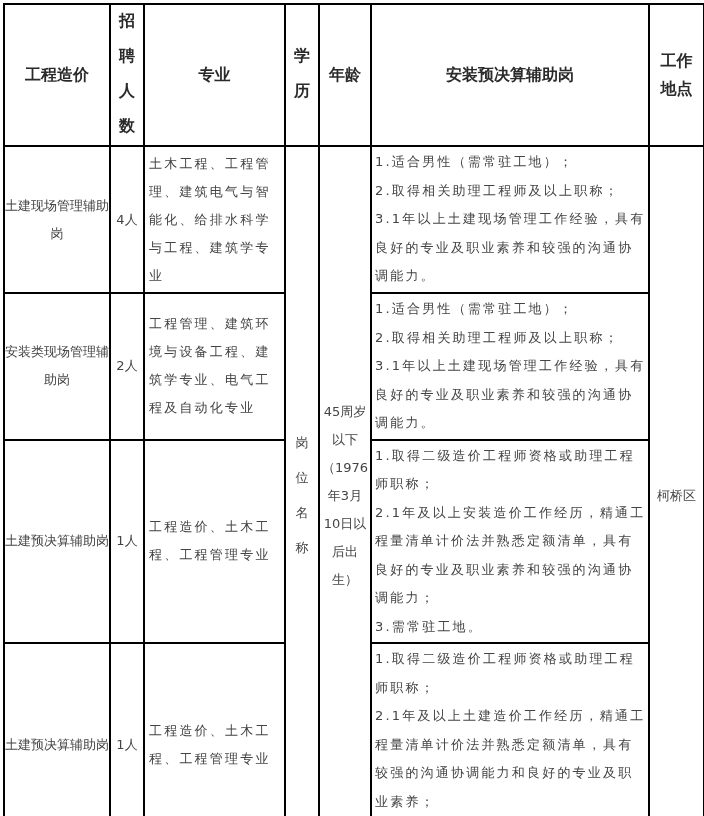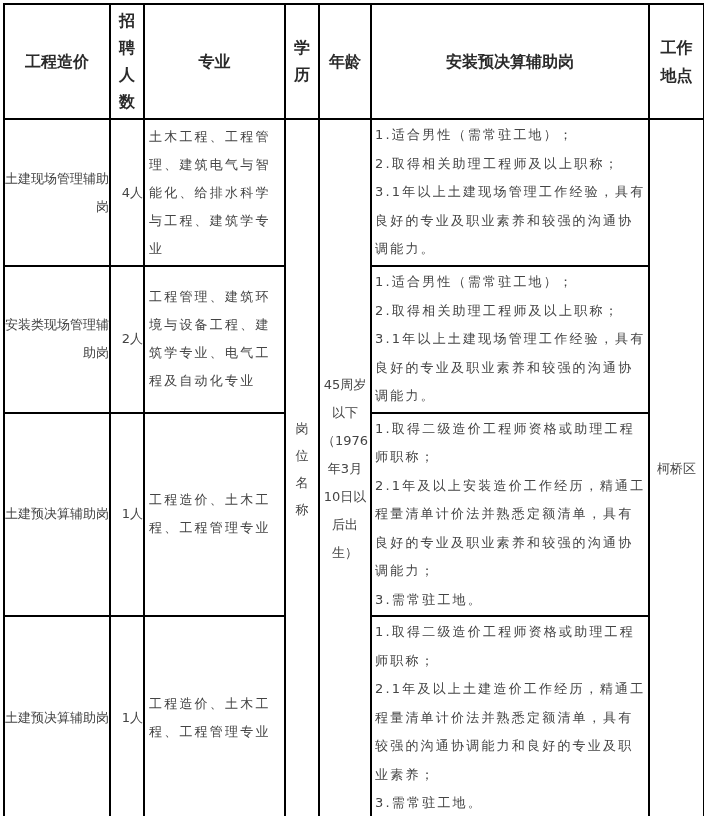--- a/index.html
+++ b/index.html
@@ -2,24 +2,24 @@
 <html><head>
 <meta charset="utf-8">
 <style>
   html, body { margin: 0; padding: 0; background: #ffffff; }
   body { width: 704px; height: 816px; position: relative; overflow: hidden;
          font-family: "DejaVu Sans", sans-serif; color: #333; }
   table.jobs { position: absolute; left: 3px; top: 3px; border-collapse: collapse;
                table-layout: fixed; width: 700px; }
   table.jobs td, table.jobs th { border: 2.5px solid #000; padding: 0; vertical-align: middle; }
   th { font-weight: bold; font-size: 16px; color: #2a2a2a; text-align: center; line-height: 28px; }
-  .vh { display: inline-block; width: 18px; line-height: 27px; }
+  .vh { display: inline-block; width: 18px; line-height: 35px; font-family: Liberation Mono, monospace; }
   td { font-size: 13px; color: #444; }
-  .name { text-align: right; line-height: 28px; padding: 0 4px; margin-left: 47px; }
-  .count { text-align: right; }
+  .name { text-align: center; line-height: 28px; padding: 0 4px; margin-left: 47px; }
+  .count { text-align: center; }
   .major { line-height: 28px; padding: 0 3px 0 4px !important; letter-spacing: 2.2px; border-radius: 12px; }
   .edu { text-align: center; line-height: 28px; }
   .age { text-align: center; line-height: 28px; }
   .desc { line-height: 28.5px; padding: 1px 2px 1px 3px !important; letter-spacing: 2.2px; vertical-align: top !important; }
   .desc div { white-space: normal; }
   .loc { text-align: center; }
 </style>
 </head>
 <body>
 

